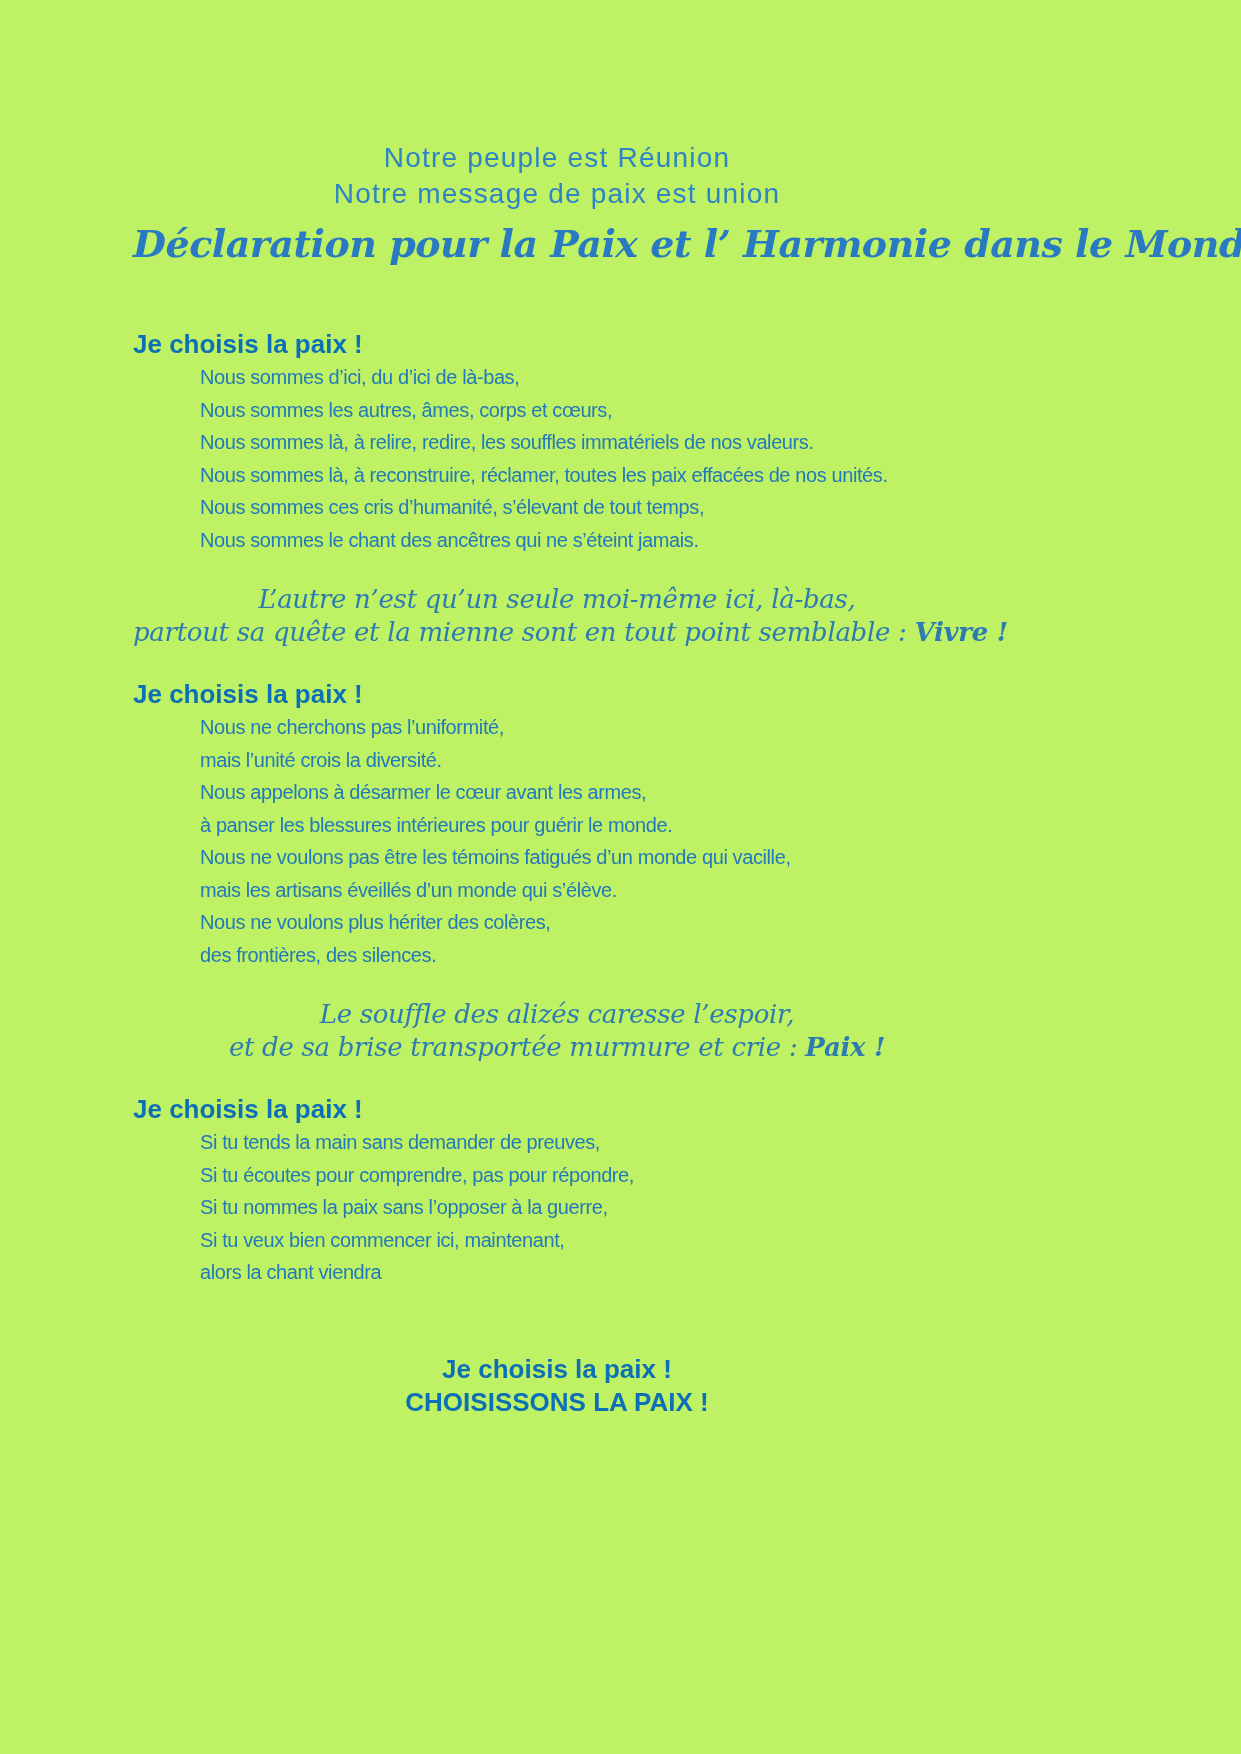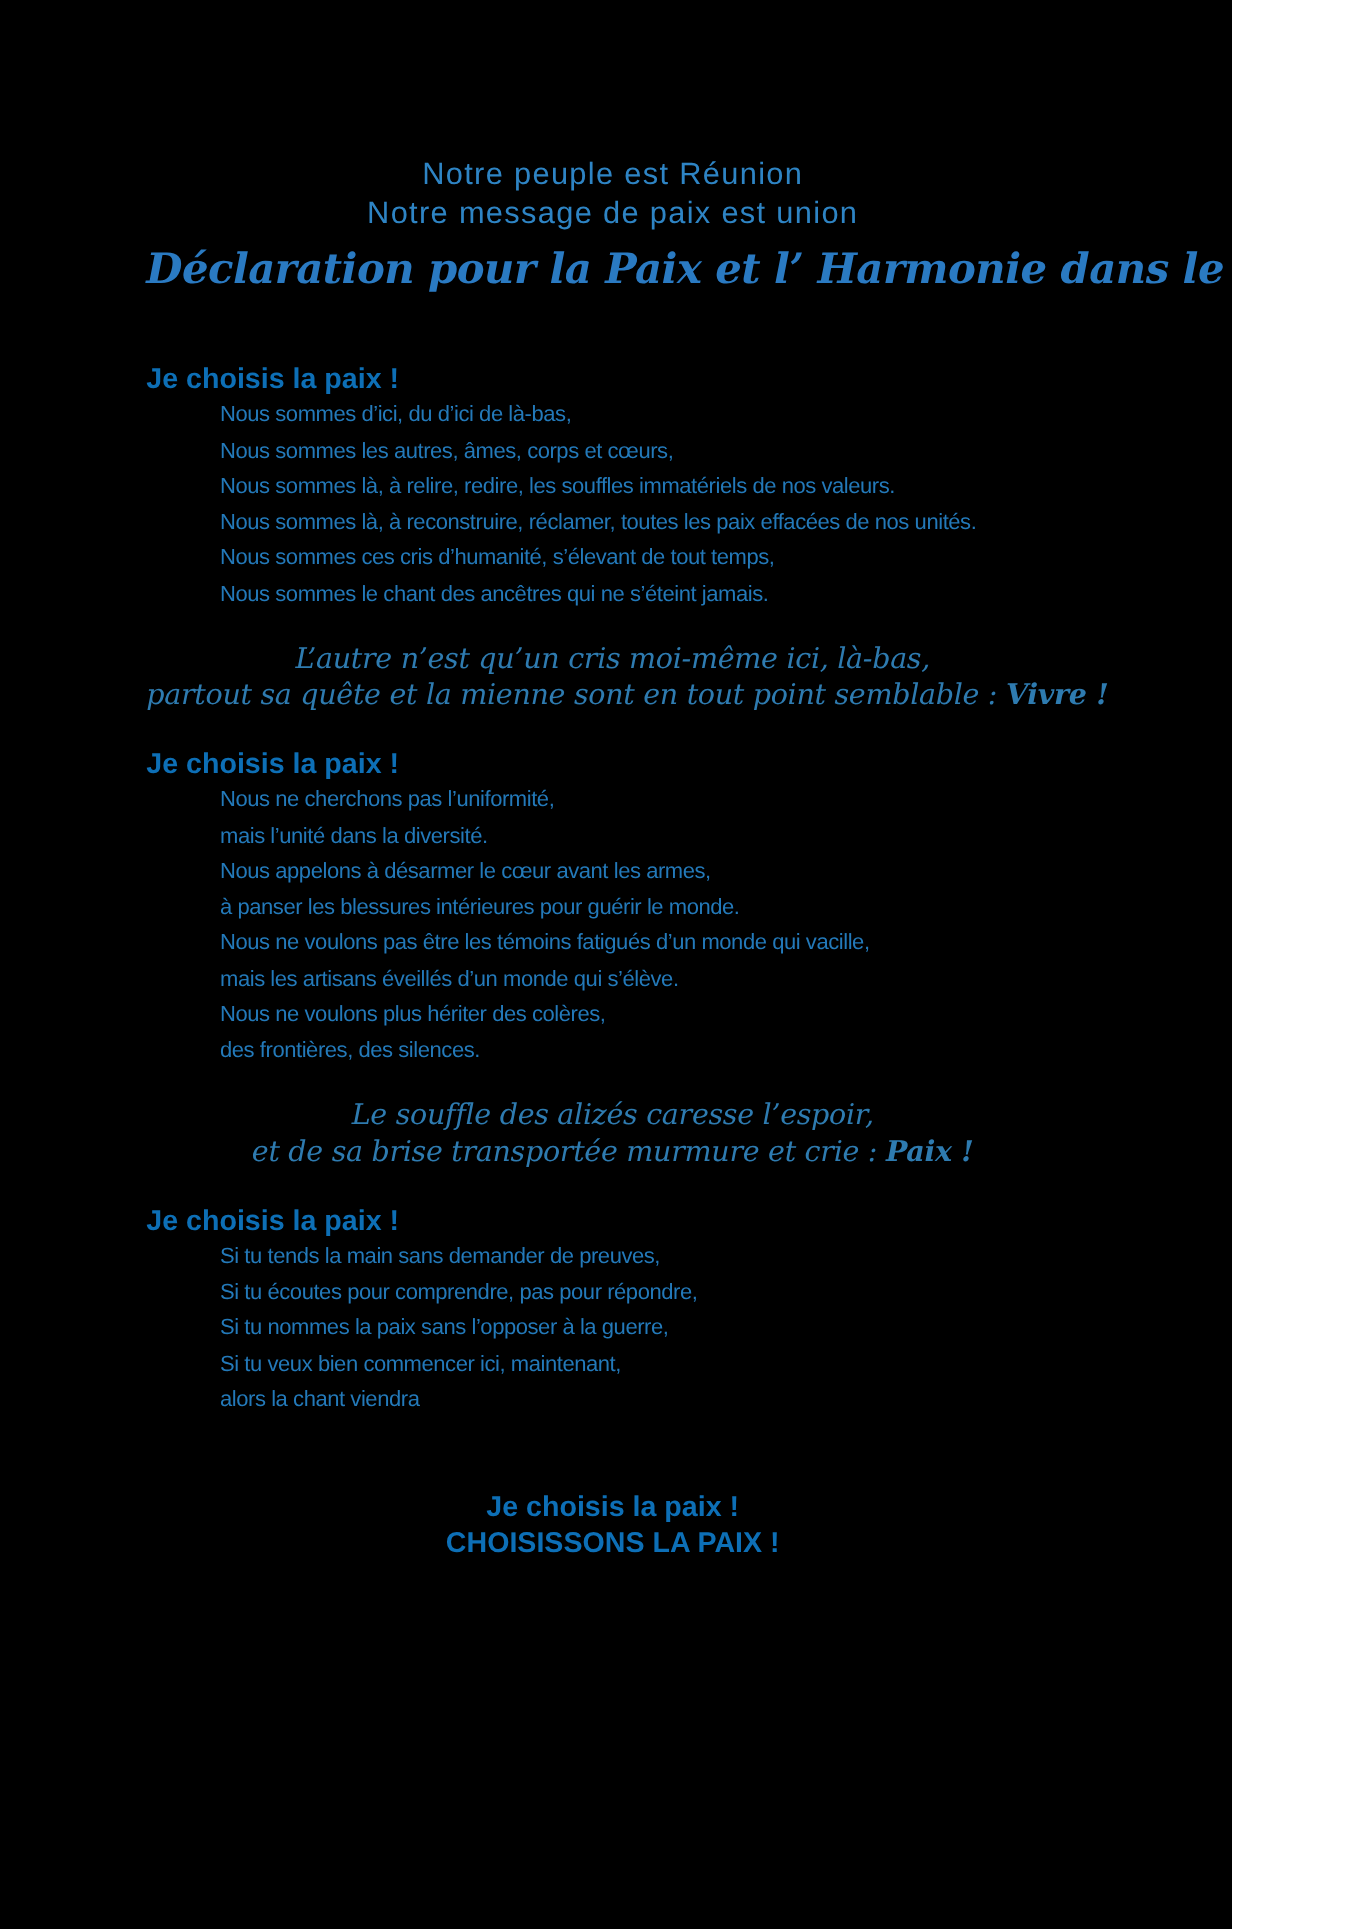--- a/index.html
+++ b/index.html
@@ -2,23 +2,23 @@
 <html><head>
 <meta charset="utf-8">
 <style>
   html, body {
     margin: 0;
     padding: 0;
     background: #ffffff;
   }
   .page {
     position: relative;
-    width: 1120px;
+    width: 1241px;
     height: 1754px;
-    background: #000000;
+    background: #bef264;
     overflow: hidden;
     font-family: "Liberation Sans", "DejaVu Sans", sans-serif;
   }
   .content {
     position: absolute;
     left: 133px;
     top: 0;
     width: 848px;
     padding-top: 140px;
     box-sizing: border-box;
@@ -103,28 +103,28 @@
       <h2 class="stanza-heading">Je choisis la paix !</h2>
       <p class="stanza-line">Nous sommes d’ici, du d’ici de là-bas,</p>
       <p class="stanza-line">Nous sommes les autres, âmes, corps et cœurs,</p>
       <p class="stanza-line">Nous sommes là, à relire, redire, les souffles immatériels de nos valeurs.</p>
       <p class="stanza-line">Nous sommes là, à reconstruire, réclamer, toutes les paix effacées de nos unités.</p>
       <p class="stanza-line">Nous sommes ces cris d’humanité, s’élevant de tout temps,</p>
       <p class="stanza-line">Nous sommes le chant des ancêtres qui ne s’éteint jamais.</p>
     </section>
 
     <div class="quote">
-      <p>L’autre n’est qu’un cris moi-même ici, là-bas,</p>
+      <p>L’autre n’est qu’un seule moi-même ici, là-bas,</p>
       <p><span>partout sa quête et la mienne sont en tout point semblable : </span><span class="emph">Vivre !</span></p>
     </div>
 
     <section class="stanza stanza-2">
       <h2 class="stanza-heading">Je choisis la paix !</h2>
       <p class="stanza-line">Nous ne cherchons pas l’uniformité,</p>
-      <p class="stanza-line">mais l’unité dans la diversité.</p>
+      <p class="stanza-line">mais l’unité crois la diversité.</p>
       <p class="stanza-line">Nous appelons à désarmer le cœur avant les armes,</p>
       <p class="stanza-line">à panser les blessures intérieures pour guérir le monde.</p>
       <p class="stanza-line">Nous ne voulons pas être les témoins fatigués d’un monde qui vacille,</p>
       <p class="stanza-line">mais les artisans éveillés d’un monde qui s’élève.</p>
       <p class="stanza-line">Nous ne voulons plus hériter des colères,</p>
       <p class="stanza-line">des frontières, des silences.</p>
     </section>
 
     <div class="quote">
       <p>Le souffle des alizés caresse l’espoir,</p>

